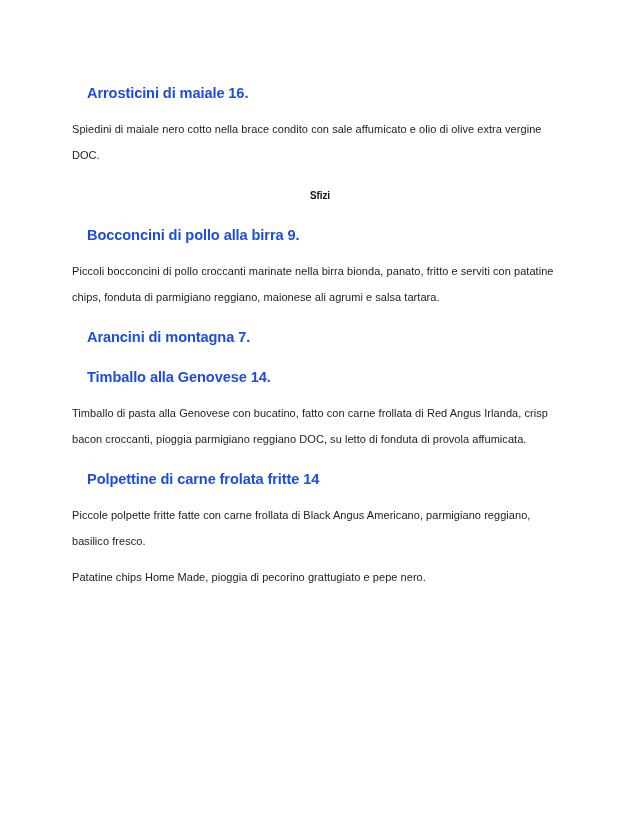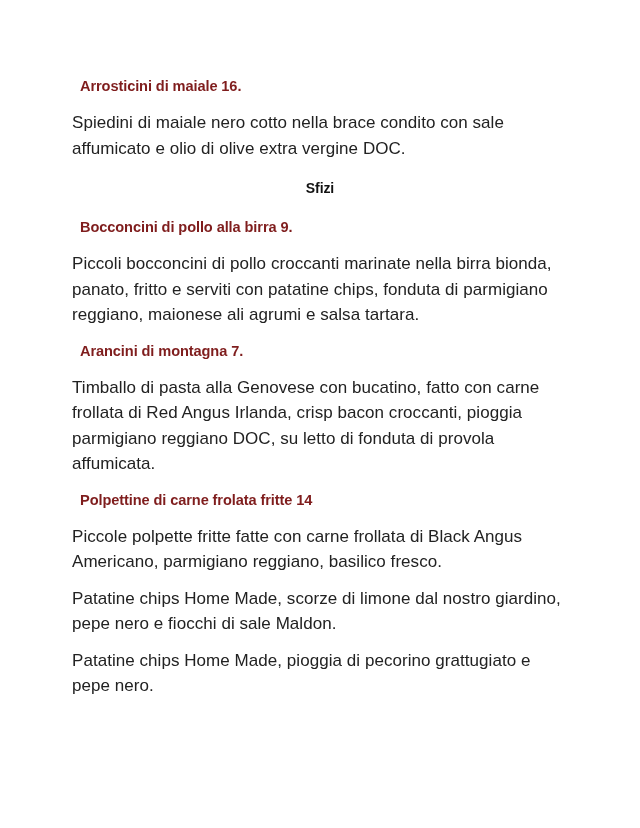--- a/index.html
+++ b/index.html
@@ -23,44 +23,44 @@
     background: #ffffff;
   }
   .menu {
     width: 496px;
   }
   .dish-name {
     font-size: 14.6px;
     font-weight: bold;
     line-height: 25px;
     letter-spacing: -0.1px;
-    margin: 8px;
+    margin: 15px;
     padding: 0;
-    color: #7f1d1d;
+    color: #1d4ed8;
   }
   .dish-desc {
-    font-size: 17px;
+    font-size: 11px;
     font-weight: normal;
     line-height: 25.5px;
     letter-spacing: 0.05px;
     margin: 0;
     padding: 0;
     color: #222222;
   }
   .dish {
     margin: 0 0 11px 0;
   }
   .dish .dish-name {
     margin-bottom: 11px;
   }
   .dish:last-child {
     margin-bottom: 0;
   }
   .section-header {
-    font-size: 14px;
+    font-size: 10px;
     font-weight: bold;
     line-height: 25px;
     letter-spacing: -0.1px;
     text-align: center;
     color: #111111;
     margin: 15px 0 14px 0;
     padding: 0;
   }
 </style>
 </head>
@@ -79,30 +79,30 @@
     <div class="dish">
       <p class="dish-name">Bocconcini di pollo alla birra 9.</p>
       <p class="dish-desc">Piccoli bocconcini di pollo croccanti marinate nella birra bionda, panato, fritto e serviti con patatine chips, fonduta di parmigiano reggiano, maionese ali agrumi e salsa tartara.</p>
     </div>
 
     <div class="dish">
       <p class="dish-name">Arancini di montagna 7.</p>
     </div>
 
     <div class="dish">
+      <p class="dish-name">Timballo alla Genovese 14.</p>
       <p class="dish-desc">Timballo di pasta alla Genovese con bucatino, fatto con carne frollata di Red Angus Irlanda, crisp bacon croccanti, pioggia parmigiano reggiano DOC, su letto di fonduta di provola affumicata.</p>
     </div>
 
     <div class="dish">
       <p class="dish-name">Polpettine di carne frolata fritte 14</p>
       <p class="dish-desc">Piccole polpette fritte fatte con carne frollata di Black Angus Americano, parmigiano reggiano, basilico fresco.</p>
     </div>
 
     <div class="dish">
-      <p class="dish-desc">Patatine chips Home Made, scorze di limone dal nostro giardino, pepe nero e fiocchi di sale Maldon.</p>
     </div>
 
     <div class="dish">
       <p class="dish-desc">Patatine chips Home Made, pioggia di pecorino grattugiato e pepe nero.</p>
     </div>
 
   </div>
 </div>
 
 </body></html>

